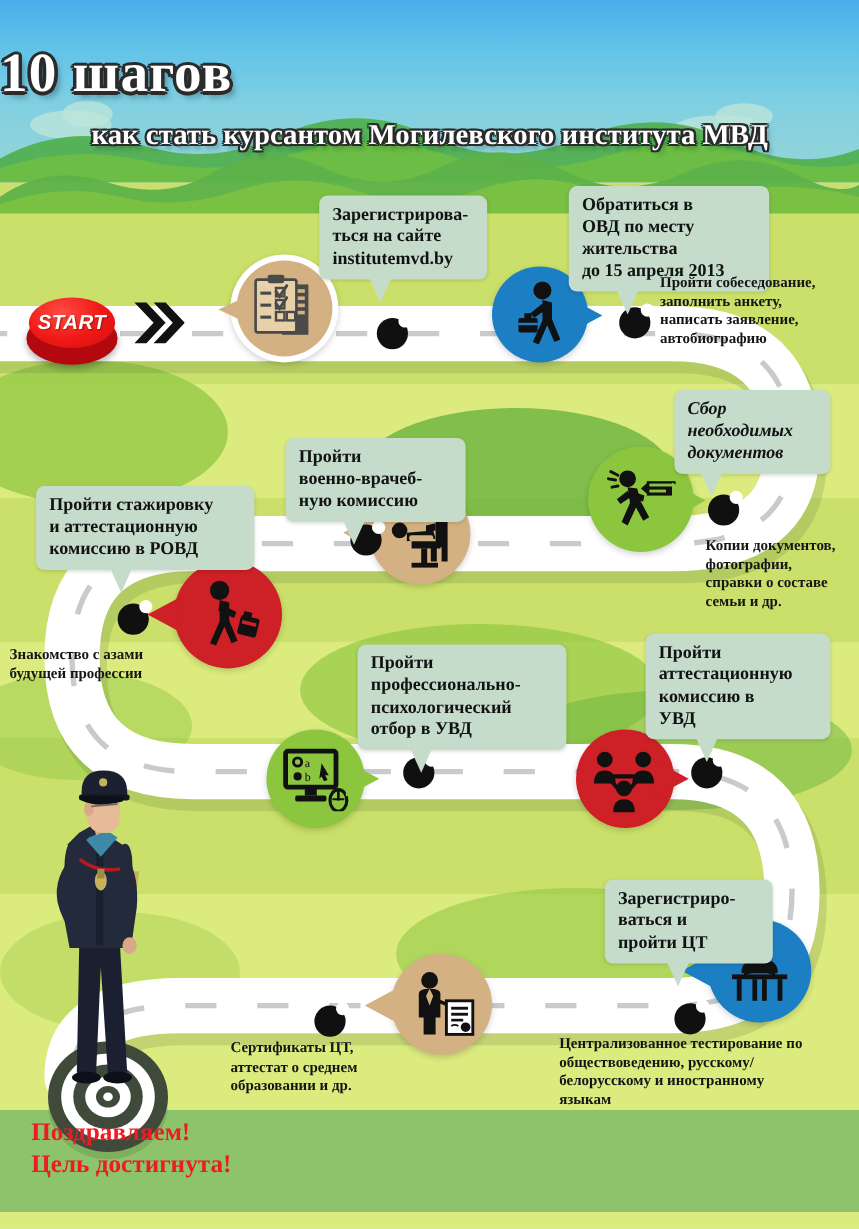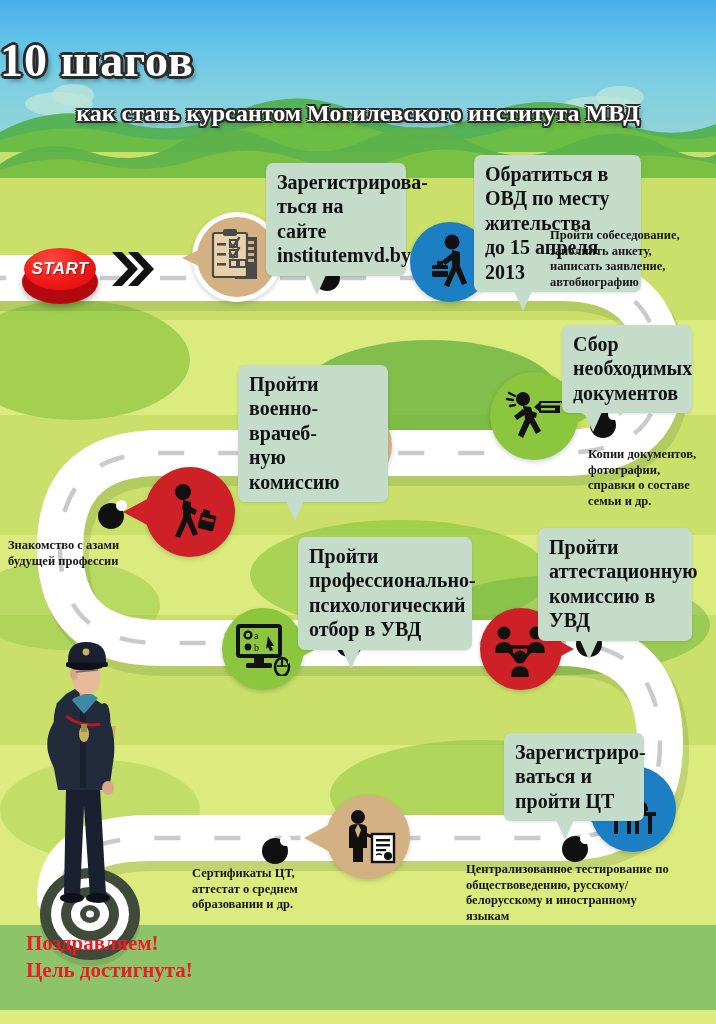--- a/index.html
+++ b/index.html
@@ -73,21 +73,21 @@
     box-shadow:0 2px 5px rgba(0,0,0,.18);
   }
 
   
   .bubble{
     position:absolute;z-index:16;
     background:#C5DCCB;
     border-radius:7px;
     padding:7px 11px 8px 11px;
     font-family:"Liberation Serif", serif;
-    font-size:20px;font-weight:bold;color:#121212;
+    font-size:15px;font-weight:bold;color:#121212;
     line-height:1.22;
     box-shadow:0 1px 3px rgba(0,0,0,.12);
   }
   .bubble .tip{
     position:absolute;width:0;height:0;
     border-left:9px solid transparent;border-right:9px solid transparent;
     border-top:20px solid #C5DCCB;
   }
 
   
@@ -266,21 +266,21 @@
       <path d="M20,19 L22,32 L15,48 L20,51 L27,36 L33,47 L38,44 L31,31 L28,20 Z" fill="#111"></path>
       <path d="M22,22 L34,26 L33,31 L21,28 Z" fill="#111"></path>
       <path d="M20,22 L11,29 L14,33 L23,27 Z" fill="#111"></path>
       <path d="M6,6 L12,9 M4,12 L10,13 M7,19 L12,18" stroke="#111" stroke-width="2.4" stroke-linecap="round"></path>
       <rect x="36" y="14" width="24" height="12" fill="#111"></rect>
       <rect x="38" y="16" width="20" height="2.4" fill="#8CC63F"></rect>
       <rect x="38" y="21" width="14" height="2.4" fill="#8CC63F"></rect>
       <path d="M31,20 L38,14 L38,26 Z" fill="#111"></path>
     </svg>
   </div>
-  <div class="bubble" style="left:562px;top:325px;width:108px;">
+  <div class="bubble" style="left:562px;top:325px;width:108px;font-style:italic;">
     <span style="white-space:pre-line;">Сбор
 необходимых
 документов</span>
     <span class="tip" style="left:22px;bottom:-19px;"></span>
   </div>
   <div class="dot notch" style="left:590px;top:412px;"></div>
   <div class="caption" style="left:588px;top:447px;width:128px;white-space:pre-line;">Копии документов,
 фотографии,
 справки о составе
 семьи и др.</div>
@@ -315,20 +315,26 @@
       <path d="M30,0 L30,30 L2,15 Z" fill="#CE2027"></path>
     </svg>
     <svg width="62" height="60" viewBox="0 0 62 60">
       <circle cx="24" cy="10" r="8" fill="#111"></circle>
       <path d="M24,18 L24,36 L16,54 L21,56 L28,40 L34,54 L39,52 L32,35 L32,20 Z" fill="#111"></path>
       <path d="M24,21 L38,28 L36,33 L23,27 Z" fill="#111"></path>
       <rect x="40" y="32" width="16" height="16" rx="2" fill="#111" transform="rotate(14 48 40)"></rect>
       <rect x="42" y="36" width="12" height="3" fill="#CE2027" transform="rotate(14 48 40)"></rect>
       <rect x="44" y="28" width="7" height="5" fill="#111" transform="rotate(14 48 30)"></rect>
     </svg>
+  </div>
+  <div class="bubble" style="left:30px;top:405px;width:160px;">
+    <span style="white-space:pre-line;">Пройти стажировку
+и аттестационную
+комиссию в РОВД</span>
+    <span class="tip" style="left:62px;bottom:-19px;"></span>
   </div>
   <div class="dot notch" style="left:98px;top:503px;"></div>
   <div class="caption" style="left:8px;top:538px;width:150px;white-space:pre-line;">Знакомство с азами
 будущей профессии</div>
 
   <div class="icon-circle" style="left:222px;top:608px;width:82px;height:82px;background:#8CC63F;">
     <svg style="position:absolute;left:66px;top:26px;" width="30" height="30" viewBox="0 0 30 30">
       <path d="M0,0 L0,30 L28,15 Z" fill="#8CC63F"></path>
     </svg>
     <svg width="58" height="54" viewBox="0 0 58 54">

